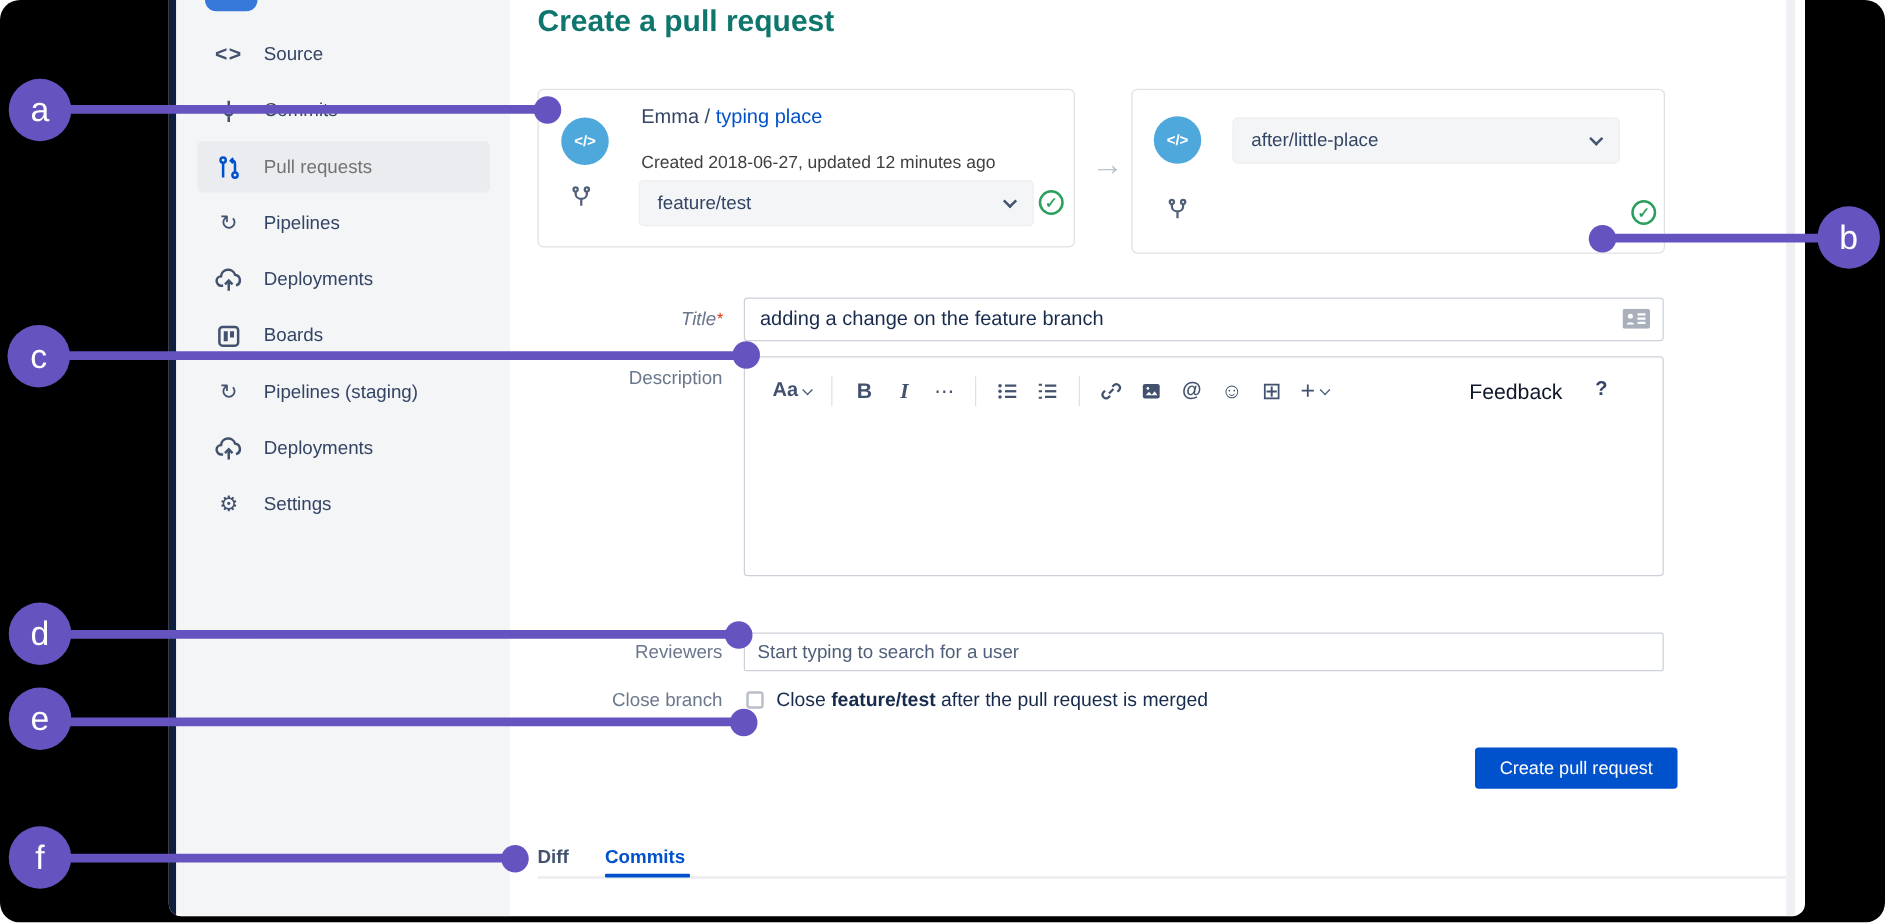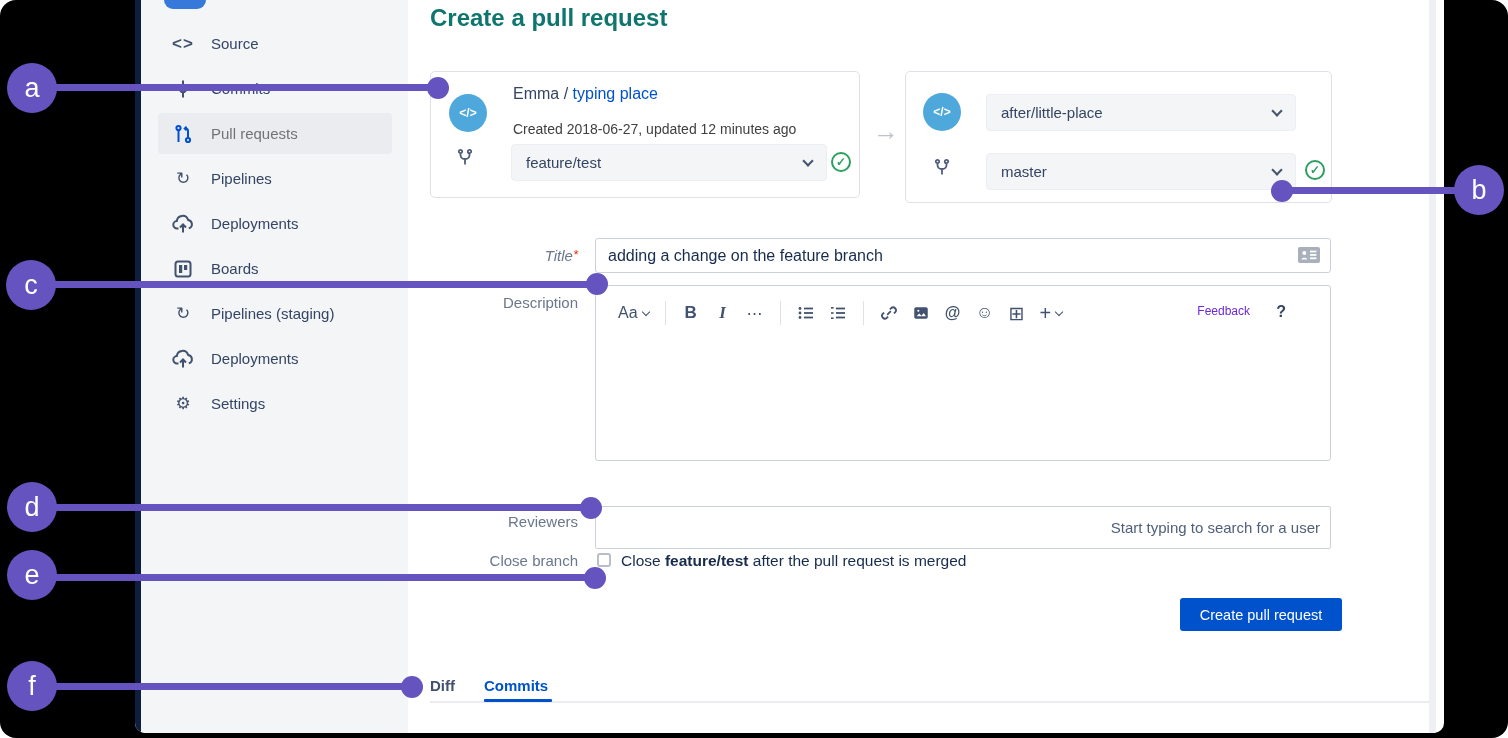--- a/index.html
+++ b/index.html
@@ -44,23 +44,23 @@
   .title-input{position:absolute;left:460px;top:238px;width:736px;height:35px;border:1px solid #ccd1d9;border-radius:3px;font-family:"Liberation Sans",sans-serif;font-size:16px;color:#172B4D;padding:0 40px 0 12px;background:#fff;}
   .title-card-icon{position:absolute;left:1163px;top:247px;}
   .editor{position:absolute;left:460px;top:285px;width:736px;height:176px;border:1px solid #ccd1d9;border-radius:3px;background:#fff;}
   .toolbar{position:absolute;left:22px;top:13px;height:28px;display:flex;align-items:center;gap:14px;color:#42526E;}
   .tb{display:flex;align-items:center;justify-content:center;min-width:18px;height:24px;cursor:pointer;font-size:16px;}
   .tb svg{display:block;}
   .tb-bold{font-weight:700;font-size:17px;}
   .tb-italic{font-style:italic;font-family:"Liberation Serif",serif;font-weight:600;font-size:17px;}
   .tb-sep{width:1px;height:24px;background:#dfe1e6;margin:0 2px;}
   .tb-chev{width:6px;height:6px;border-right:1.8px solid #42526E;border-bottom:1.8px solid #42526E;transform:rotate(45deg);margin-left:5px;margin-top:-3px;}
-  .tb-feedback{position:absolute;right:80px;top:18px;font-size:12px;color:#6d28d9;cursor:pointer;}
+  .tb-feedback{position:absolute;right:80px;top:18px;font-size:17px;color:#0f172a;cursor:pointer;}
   .tb-help{position:absolute;right:44px;top:17px;font-size:16px;font-weight:700;color:#344563;cursor:pointer;}
-  .reviewers-input{position:absolute;left:460px;top:506px;width:736px;height:43px;border:1px solid #ccd1d9;border-radius:2px;font-family:"Liberation Sans",sans-serif;font-size:15px;padding:0 10px;color:#1d4ed8;background:#fff;text-align:right;}
+  .reviewers-input{position:absolute;left:460px;top:506px;width:736px;height:31px;border:1px solid #ccd1d9;border-radius:2px;font-family:"Liberation Sans",sans-serif;font-size:15px;padding:0 10px;color:#1d4ed8;background:#fff;}
   .reviewers-input::placeholder{color:#505F79;opacity:1;}
   .checkbox{position:absolute;left:462px;top:553px;width:14px;height:14px;border:2px solid #b8bfca;border-radius:3px;background:#fff;cursor:pointer;}
   .close-text{position:absolute;left:486px;top:552px;font-size:15.5px;color:#172B4D;}
   .btn-primary{position:absolute;left:1045px;top:598px;width:162px;height:33px;background:#0052CC;border:none;border-radius:3px;color:#fff;font-family:"Liberation Sans",sans-serif;font-size:14.5px;font-weight:500;cursor:pointer;}
   .tab{position:absolute;top:677px;font-size:15px;font-weight:700;cursor:pointer;}
   .tab-diff{left:295px;color:#42526E;}
   .tab-commits{left:349px;color:#0052CC;}
   .tab-divider{position:absolute;left:295px;top:701px;width:999px;height:2px;background:#ebecf0;}
   .tab-underline{position:absolute;left:349px;top:699px;width:68px;height:3px;background:#0052CC;border-radius:1px;}
   .scroll-strip{position:absolute;left:1294px;top:0;width:7px;height:100%;background:#eef0f3;}
@@ -204,44 +204,40 @@
       </div>
       <span class="bicon" style="left:27px;top:86px;">
         <svg width="18" height="18" viewBox="0 0 18 18">
             <g stroke="#505F79" stroke-width="1.8" fill="none">
               <circle cx="4.5" cy="3.5" r="1.7"></circle>
               <circle cx="13.5" cy="3.5" r="1.7"></circle>
               <path d="M4.5 5.3V7a4 4 0 0 0 4 4h.5M13.5 5.3V7a4 4 0 0 1-4 4H9M9 11v5.5"></path>
             </g>
           </svg>
       </span>
-      <div class="select" style="left:80px;top:81px;width:310px;height:37px;">
-        <span>master</span>
-        <span class="chev"></span>
-      </div>
       <div class="check-badge" style="left:399px;top:88px;">✓</div>
     </div>
 
     <div class="form-label" style="top:247px;font-style:italic;"><span>Title</span><span class="req">*</span></div>
     <input class="title-input" type="text" value="adding a change on the feature branch" style="">
     <span class="title-card-icon">
       <svg width="22" height="16" viewBox="0 0 22 16">
           <rect width="22" height="16" rx="2" fill="#a9b0bb"></rect>
           <circle cx="6.3" cy="6" r="2" fill="#fff"></circle>
           <path d="M3.3 12.5c.4-2.2 5.6-2.2 6 0z" fill="#fff"></path>
           <rect x="12" y="3.6" width="6.4" height="1.8" fill="#fff"></rect>
           <rect x="12" y="7" width="6.4" height="1.8" fill="#fff"></rect>
           <rect x="12" y="10.4" width="6.4" height="1.8" fill="#fff"></rect>
         </svg>
     </span>
 
     <div class="form-label" style="top:294px;">Description</div>
     <div class="editor">
       <div class="toolbar">
-        <span class="tb" style="font-weight:400;">
+        <span class="tb" style="font-weight:700;">
             <span>Aa</span>
             <span class="tb-chev"></span>
           </span>
         <span class="tb-sep"></span>
         <span class="tb tb-bold">B</span>
         <span class="tb tb-italic">I</span>
         <span class="tb">⋯</span>
         <span class="tb-sep"></span>
         <span class="tb">
           <svg width="18" height="18" viewBox="0 0 18 18" fill="#42526E">

